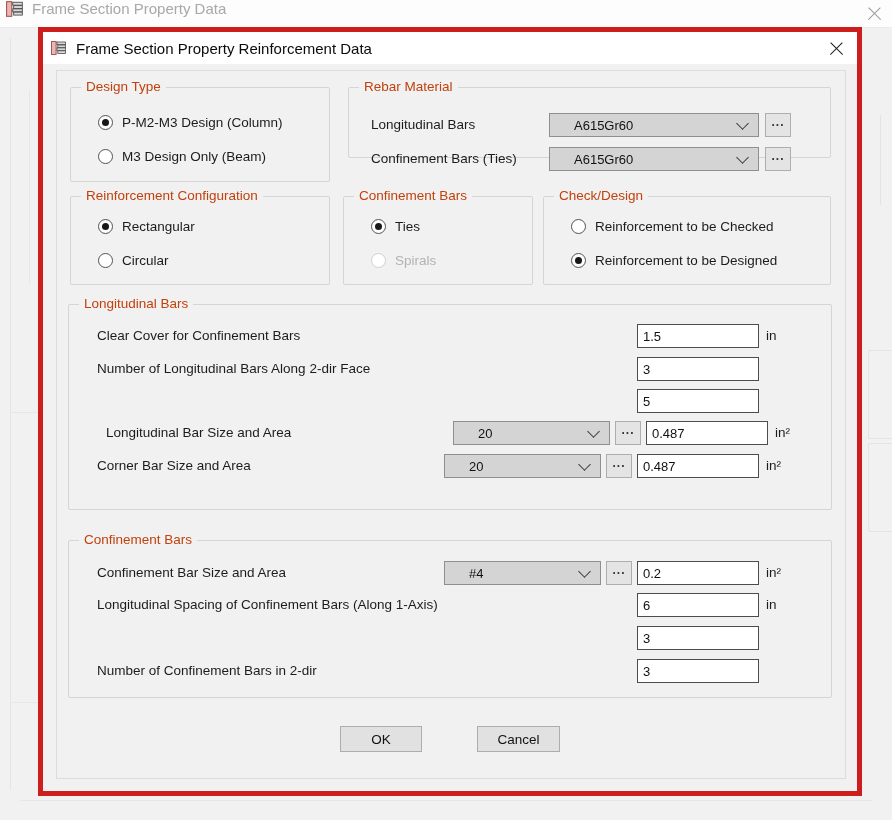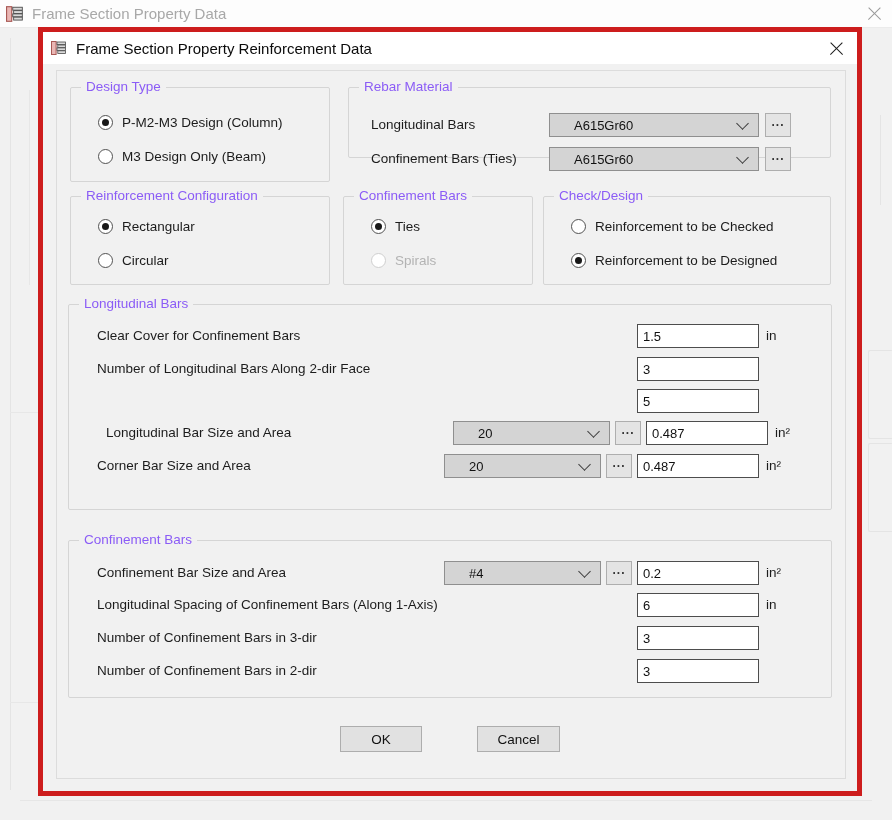--- a/index.html
+++ b/index.html
@@ -6,21 +6,21 @@
   body{
     width:892px;height:820px;position:relative;overflow:hidden;
     background:#f1f1f1;
     font-family:"Liberation Sans","DejaVu Sans",sans-serif;
     -webkit-font-smoothing:antialiased;
   }
   
   .outer-titlebar{
     position:absolute;left:0;top:0;width:892px;height:27px;
     background:#fdfdfd;border-bottom:1px solid #ebebeb;
-    display:flex;align-items:center;
+    display:flex;
   }
   .outer-titlebar .app-icon{margin-left:6px;}
   .outer-title{margin-left:8px;font-size:15px;color:#a8a8a8;}
   .outer-close{
     position:absolute;right:6px;top:2px;width:24px;height:22px;
     display:flex;align-items:center;justify-content:center;cursor:pointer;
   }
   .x-icon{position:relative;width:15px;height:15px;}
   .x-icon::before,.x-icon::after{
     content:"";position:absolute;left:-1px;top:7px;width:17px;height:1.4px;
@@ -50,21 +50,21 @@
     position:absolute;left:13px;top:6px;width:788px;height:707px;
     border:1px solid #dcdcdc;background:transparent;
   }
   
   .groupbox{
     position:absolute;box-sizing:border-box;
     border:1px solid #d5d5d5;border-radius:2px;background:#f1f1f1;
   }
   .group-label{
     position:absolute;top:-9px;left:10px;padding:0 5px;background:#f1f1f1;
-    font-size:13.5px;color:#8b5cf6;white-space:nowrap;
+    font-size:13.5px;color:#c2410c;white-space:nowrap;
   }
   
   .radio-row{
     position:absolute;display:flex;align-items:center;gap:9px;height:22px;cursor:pointer;
   }
   .radio{
     width:15px;height:15px;box-sizing:border-box;border:1px solid #525252;
     border-radius:50%;background:#fff;position:relative;flex:none;
   }
   .radio.checked::after{
@@ -280,21 +280,20 @@
         <span class="unit" style="left:697px;">in²</span>
       </div>
 
       <div class="frow" style="left:0;top:52px;width:764px;">
         <span class="flabel">Longitudinal Spacing of Confinement Bars  (Along 1-Axis)</span>
         <input type="text" class="field" style="left: 568px; width: 122px;" value="6">
         <span class="unit" style="left:697px;">in</span>
       </div>
 
       <div class="frow" style="left:0;top:85px;width:764px;">
-        <span class="flabel">Number of Confinement Bars in 3-dir</span>
         <input type="text" class="field" style="left: 568px; width: 122px;" value="3">
       </div>
 
       <div class="frow" style="left:0;top:118px;width:764px;">
         <span class="flabel">Number of Confinement Bars in 2-dir</span>
         <input type="text" class="field" style="left: 568px; width: 122px;" value="3">
       </div>
     </div>
 
     <button class="btn" style="left:297px;top:662px;width:82px;">OK</button>

